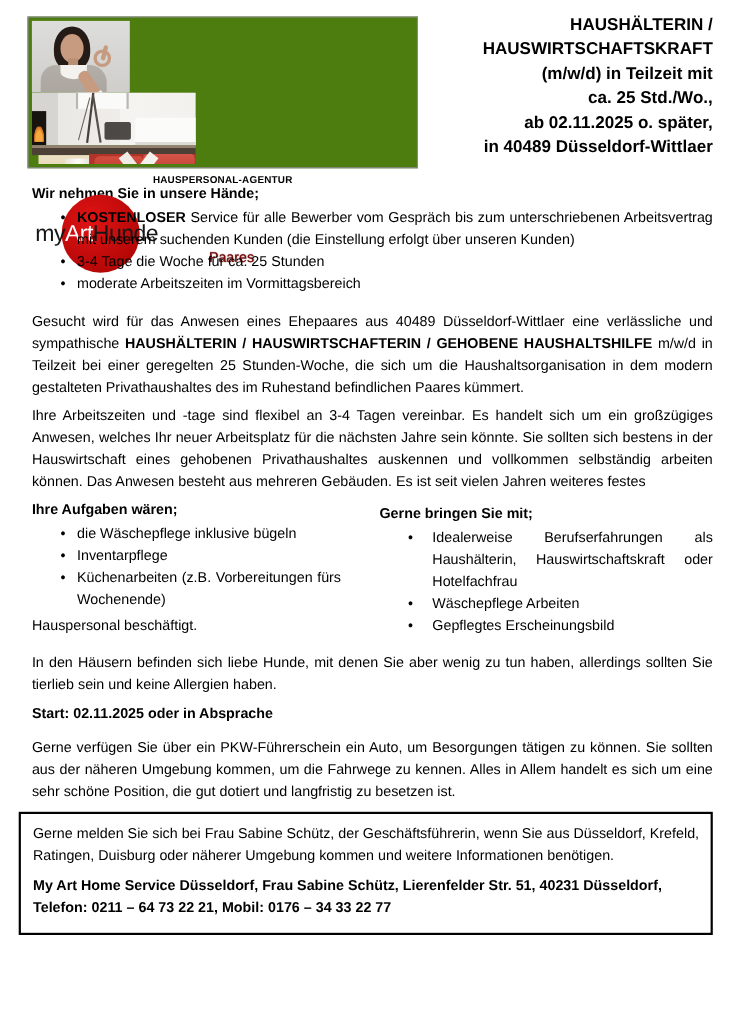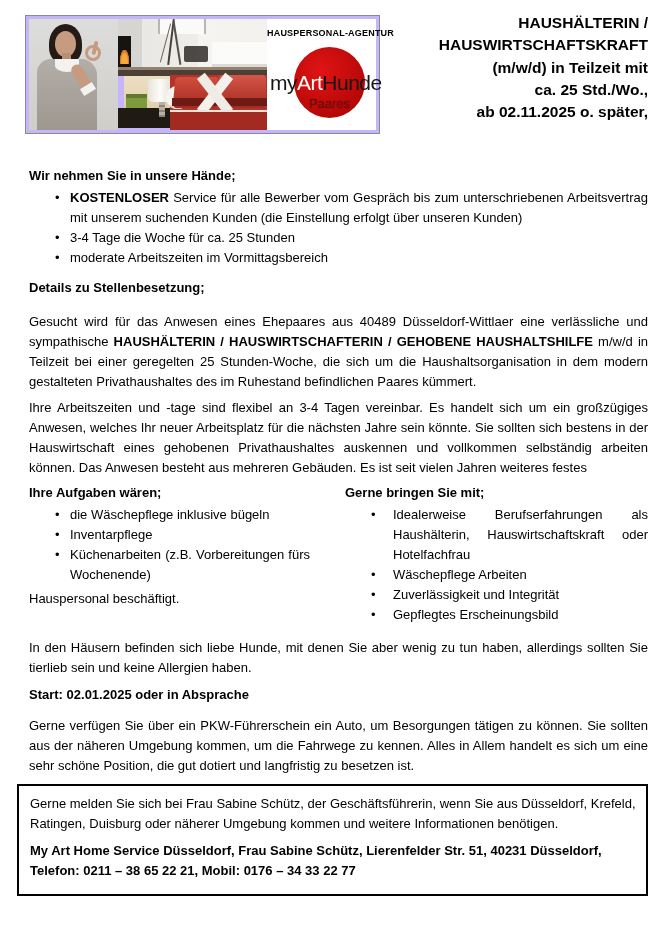--- a/index.html
+++ b/index.html
@@ -7,23 +7,23 @@
     width:664px;height:934px;background:#ffffff;
     font-family:"Liberation Sans","DejaVu Sans",sans-serif;
     color:#000;
     -webkit-font-smoothing:antialiased;
   }
   .page{position:relative;width:664px;height:934px;overflow:hidden;background:#fff;}
 
   
   .header{position:relative;height:151px;}
   .banner-frame{
-    position:absolute;left:25px;top:15px;width:355px;height:119px;
-    border:1px solid #8a8a8a;background:#c4b5fd;box-sizing:border-box;
-    display:flex;padding:3px;gap:0;
+    position:absolute;left:25px;top:15px;width:355px;height:138px;
+    border:1px solid #8a8a8a;background:#4d7c0f;box-sizing:border-box;
+    display:flex;padding:3px;gap:0;flex-direction:column;
   }
   .photo{position:relative;overflow:hidden;height:111px;}
   .photo-woman{width:89px;background:linear-gradient(180deg,#dddddb,#cfcecb);}
   .w-hair{position:absolute;left:20px;top:5px;width:33px;height:40px;background:#241a16;border-radius:50% 50% 42% 42%;}
   .w-face{position:absolute;left:26px;top:12px;width:21px;height:26px;background:#c79b7f;border-radius:50%;}
   .w-neck{position:absolute;left:33px;top:34px;width:9px;height:8px;background:#b98f74;}
   .w-body{position:absolute;left:8px;top:40px;width:60px;height:71px;background:linear-gradient(180deg,#b3aea7,#9d9790);border-radius:14px 16px 0 0;}
   .w-collar{position:absolute;left:26px;top:40px;width:24px;height:13px;background:#f3f2ef;border-radius:0 0 50% 50%;}
   .w-arm{position:absolute;left:48px;top:44px;width:11px;height:32px;background:#c79b7f;transform:rotate(-32deg);border-radius:5px;}
   .w-cuff{position:absolute;left:52px;top:66px;width:14px;height:8px;background:#f3f2ef;transform:rotate(-32deg);}
@@ -78,21 +78,21 @@
   ul.bullets li::before{content:"\2022";position:absolute;left:26px;top:0;}
   .mt15{margin-top:15px!important;}
   .mt14{margin-top:14px!important;}
   .mt13{margin-top:13px!important;}
   .mt11{margin-top:11px!important;}
   .mt10{margin-top:10px!important;}
   .mt7{margin-top:7px!important;}
   .mt6{margin-top:6px!important;}
   .mt3{margin-top:3px!important;}
 
-  .cols{display:flex;margin-top:5px;}
+  .cols{display:flex;margin-top:5px;align-items:flex-end;}
   .col-left{width:316px;box-sizing:border-box;}
   .col-left ul.bullets li{padding-right:35px;}
   .col-left .continuation{margin-top:4px;}
   .col-right{flex:1;}
   .col-right ul.bullets li{padding-left:48px;}
 
   .start-line{position:relative;}
   .start-line .gehalt{position:absolute;left:276px;top:0;}
 
   .contact-box{
@@ -155,33 +155,33 @@
         <div class="logo-service">Paares</div>
       </div>
     </div>
 
     <div class="title-block">
       <div>HAUSHÄLTERIN /</div>
       <div>HAUSWIRTSCHAFTSKRAFT</div>
       <div>(m/w/d) in Teilzeit mit</div>
       <div>ca. 25 Std./Wo.,</div>
       <div>ab 02.11.2025 o. später,</div>
+      <div>in 40489 Düsseldorf-Wittlaer</div>
     </div>
   </div>
 
   <div class="content">
 
     <p class="h mt15">Wir nehmen Sie in unsere Hände;</p>
     <ul class="bullets">
       <li><span class="b">KOSTENLOSER</span><span> Service für alle Bewerber vom Gespräch bis zum unterschriebenen Arbeitsvertrag mit unserem suchenden Kunden (die Einstellung erfolgt über unseren Kunden)</span></li>
       <li>3-4 Tage die Woche für ca. 25 Stunden</li>
       <li>moderate Arbeitszeiten im Vormittagsbereich</li>
     </ul>
 
-    <p class="h mt10">Details zu Stellenbesetzung;</p>
 
     <p class="j mt14"><span>Gesucht wird für das Anwesen eines Ehepaares aus 40489 Düsseldorf-Wittlaer eine verlässliche und sympathische </span><span class="b">HAUSHÄLTERIN / HAUSWIRTSCHAFTERIN / GEHOBENE HAUSHALTSHILFE</span><span> m/w/d in Teilzeit bei einer geregelten 25 Stunden-Woche, die sich um die Haushaltsorganisation in dem modern gestalteten Privathaushaltes des im Ruhestand befindlichen Paares kümmert.</span></p>
 
 
     <p class="j mt6">Ihre Arbeitszeiten und -tage sind flexibel an 3-4 Tagen vereinbar. Es handelt sich um ein großzügiges Anwesen, welches Ihr neuer Arbeitsplatz für die nächsten Jahre sein könnte. Sie sollten sich bestens in der Hauswirtschaft eines gehobenen Privathaushaltes auskennen und vollkommen selbständig arbeiten können. Das Anwesen besteht aus mehreren Gebäuden. Es ist seit vielen Jahren weiteres festes</p>
 
     <div class="cols">
       <div class="col-left">
         <p class="h">Ihre Aufgaben wären;</p>
         <ul class="bullets">
@@ -189,31 +189,30 @@
           <li>Inventarpflege</li>
           <li>Küchenarbeiten (z.B. Vorbereitungen fürs Wochenende)</li>
         </ul>
         <p class="continuation">Hauspersonal beschäftigt.</p>
       </div>
       <div class="col-right">
         <p class="h">Gerne bringen Sie mit;</p>
         <ul class="bullets">
           <li>Idealerweise Berufserfahrungen als Haushälterin, Hauswirtschaftskraft oder Hotelfachfrau</li>
           <li>Wäschepflege Arbeiten</li>
-          <li>Zuverlässigkeit und Integrität</li>
           <li>Gepflegtes Erscheinungsbild</li>
         </ul>
       </div>
     </div>
 
     <p class="j mt13">In den Häusern befinden sich liebe Hunde, mit denen Sie aber wenig zu tun haben, allerdings sollten Sie tierlieb sein und keine Allergien haben.</p>
 
-    <p class="h start-line mt7"><span>Start: 02.01.2025 oder in Absprache</span></p>
+    <p class="h start-line mt7"><span>Start: 02.11.2025 oder in Absprache</span></p>
 
     <p class="j mt11">Gerne verfügen Sie über ein PKW-Führerschein ein Auto, um Besorgungen tätigen zu können. Sie sollten aus der näheren Umgebung kommen, um die Fahrwege zu kennen. Alles in Allem handelt es sich um eine sehr schöne Position, die gut dotiert und langfristig zu besetzen ist.</p>
   </div>
 
   <div class="contact-box">
     <p class="p1">Gerne melden Sie sich bei Frau Sabine Schütz, der Geschäftsführerin, wenn Sie aus Düsseldorf, Krefeld, Ratingen, Duisburg oder näherer Umgebung kommen und weitere Informationen benötigen.</p>
-    <p class="p2">My Art Home Service Düsseldorf, Frau Sabine Schütz, Lierenfelder Str. 51, 40231 Düsseldorf, Telefon: 0211 – 38 65 22 21, Mobil: 0176 – 34 33 22 77</p>
+    <p class="p2">My Art Home Service Düsseldorf, Frau Sabine Schütz, Lierenfelder Str. 51, 40231 Düsseldorf, Telefon: 0211 – 64 73 22 21, Mobil: 0176 – 34 33 22 77</p>
   </div>
 
 </div>
 
 </body></html>

